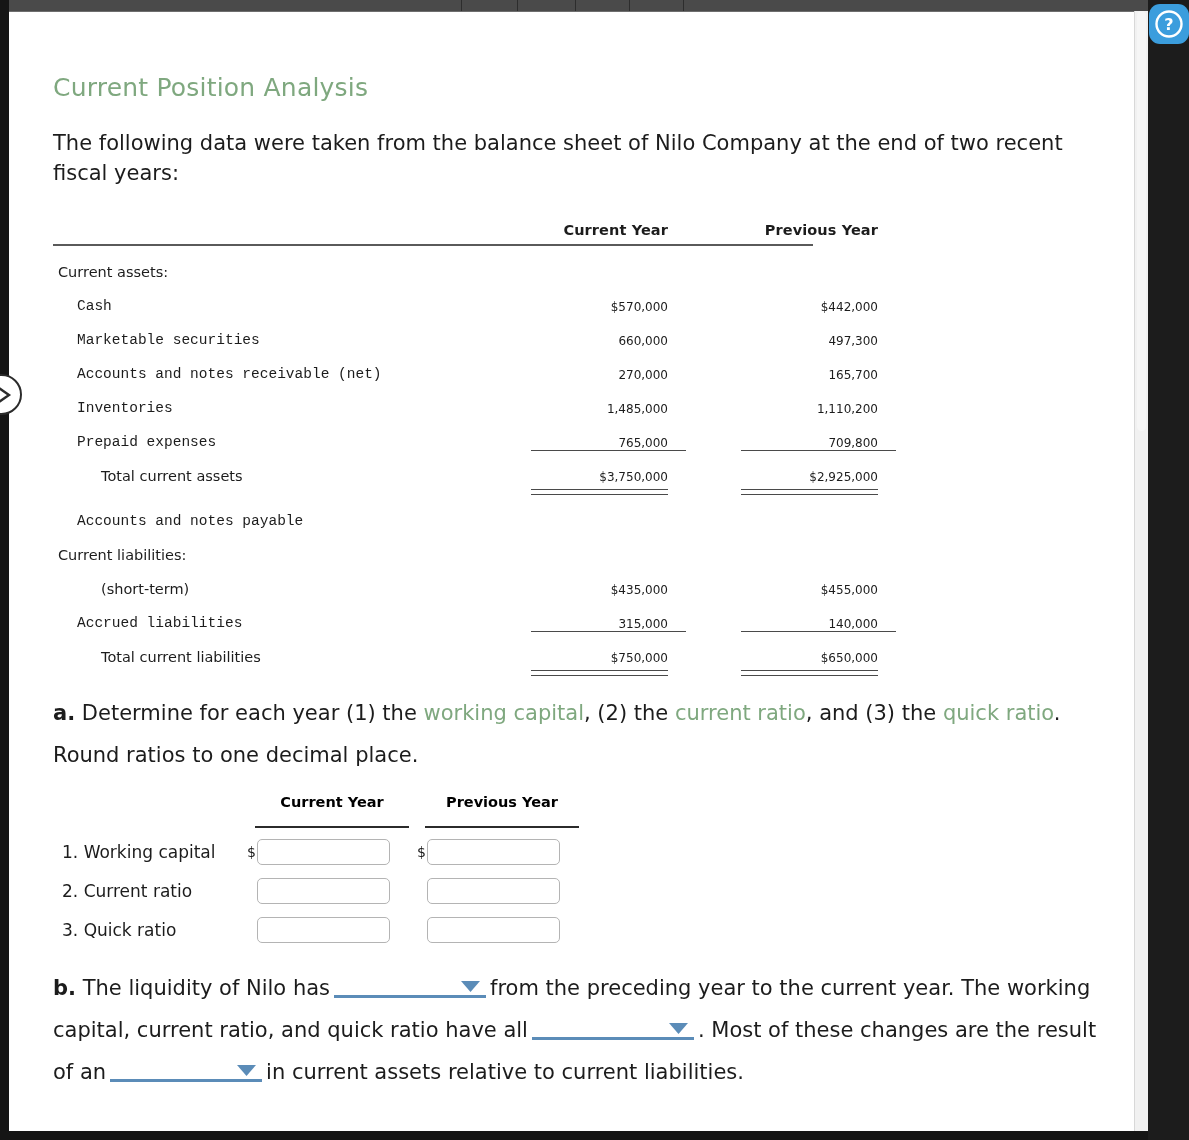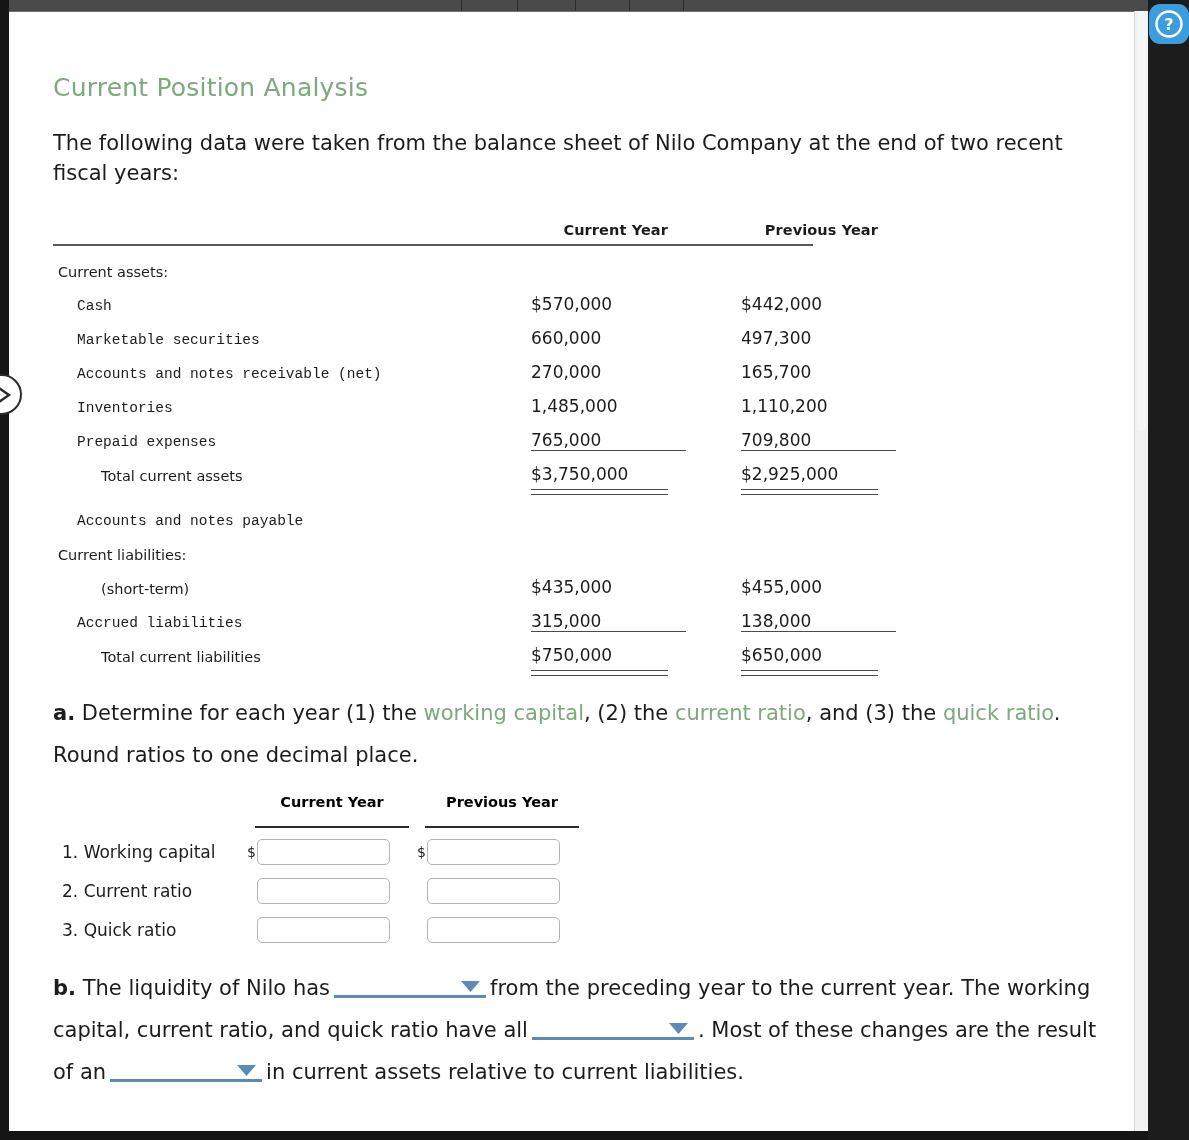--- a/index.html
+++ b/index.html
@@ -133,24 +133,24 @@
   .bs-label {
     width: 430px;
     height: 34px;
     font-size: 14.5px;
     text-align: left;
     font-weight: normal;
   }
   .bs-num {
     width: 155px;
     height: 34px;
-    text-align: left;
+    text-align: right;
     padding-right: 18px !important;
     box-sizing: border-box;
-    font-size: 17px;
+    font-size: 12px;
   }
   .bs-gap { width: 55px; }
   .indent-0 { padding-left: 5px !important; margin-left: 18px; }
   .indent-1 { padding-left: 24px !important; font-family: Liberation Mono, monospace; }
   .indent-2 { padding-left: 48px !important; }
 
   .col-head {
     font-weight: bold;
     font-size: 14.5px;
     text-align: right;
@@ -366,21 +366,21 @@
         <tr>
           <td class="bs-label indent-2">(short-term)</td>
           <td class="bs-num">$435,000</td>
           <td class="bs-gap"></td>
           <td class="bs-num">$455,000</td>
         </tr>
         <tr>
           <td class="bs-label indent-1">Accrued liabilities</td>
           <td class="bs-num">315,000</td>
           <td class="bs-gap"></td>
-          <td class="bs-num">138,000</td>
+          <td class="bs-num">140,000</td>
         </tr>
 
         <tr>
           <td class="bs-label indent-2">Total current liabilities</td>
           <td class="bs-num rule-top">$750,000</td>
           <td class="bs-gap"></td>
           <td class="bs-num rule-top">$650,000</td>
         </tr>
         <tr>
           <td></td>

